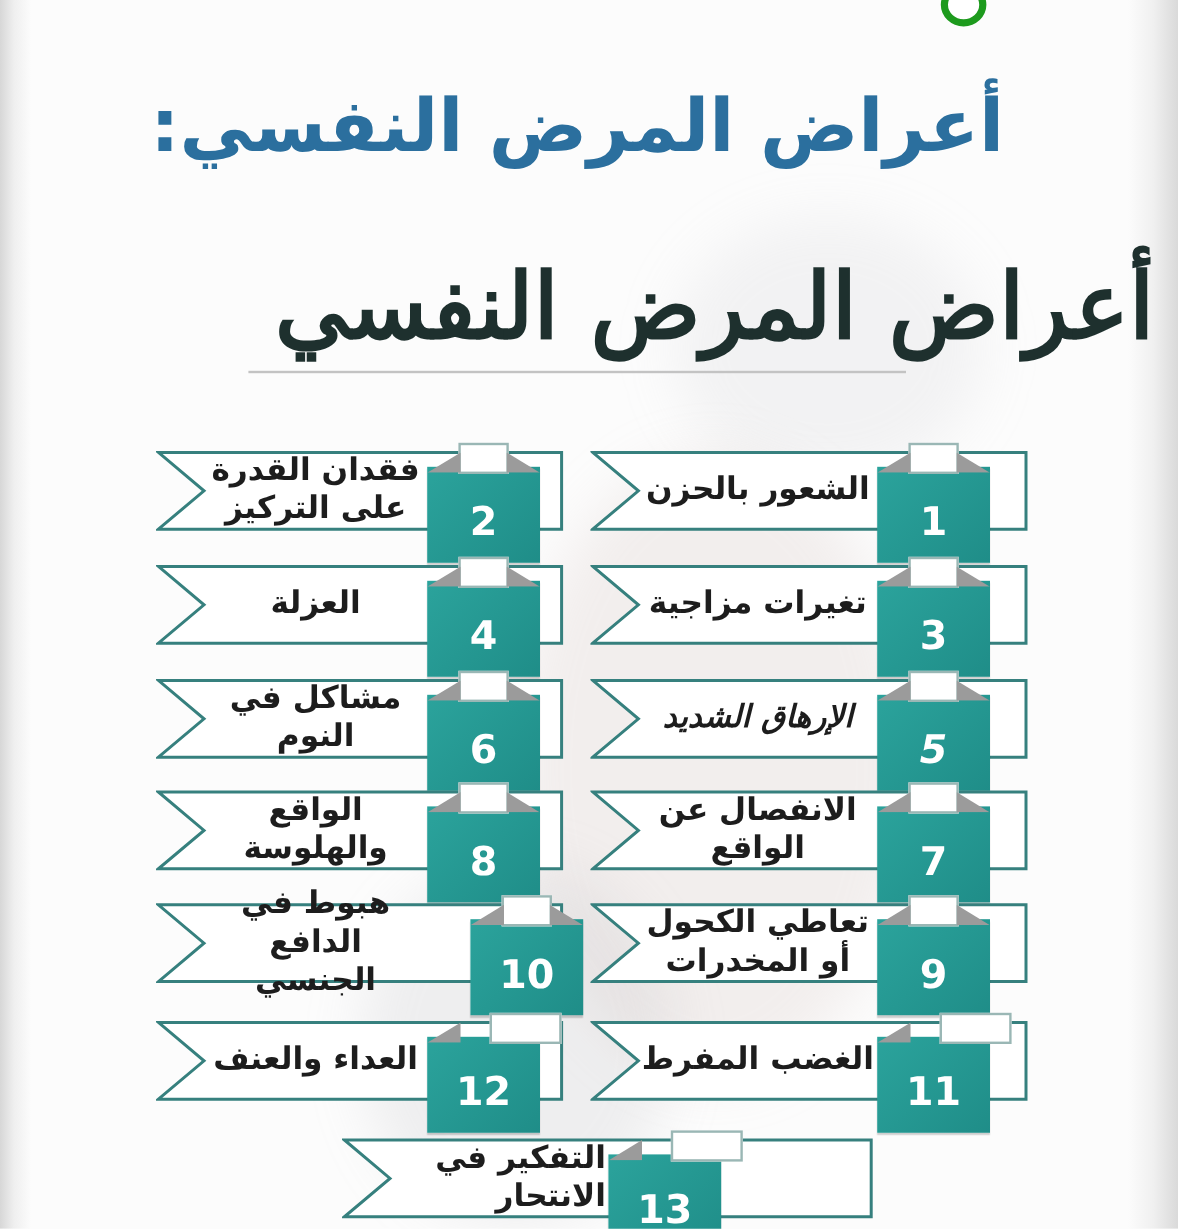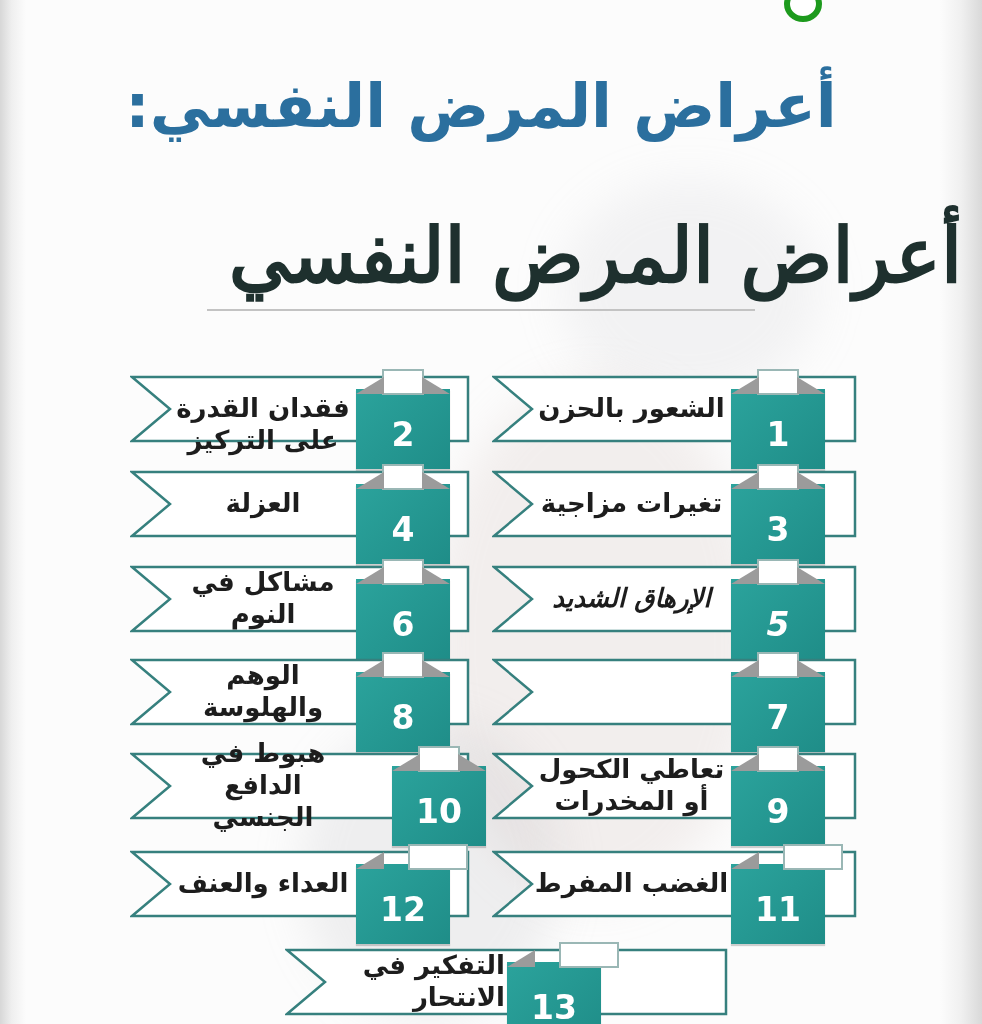--- a/index.html
+++ b/index.html
@@ -93,21 +93,21 @@
     <div class="fold fold-r"></div>
     <div class="boxbody">
         <span class="num">1</span>
       </div>
   </div>
 </div>
 <div class="item" style="left:130px;top:365px;width:340px;height:115px;">
   <svg class="ribbon" width="340" height="115" viewBox="0 0 340 115">
       <path class="bannerpath" d="M2,12 L338,12 L338,76 L2,76 L40,44 Z"></path>
     </svg>
-  <div class="label" style="left:42px;width:182px;margin-top:16px;">فقدان القدرة على التركيز</div>
+  <div class="label" style="left:42px;width:182px;">فقدان القدرة على التركيز</div>
   <div class="numbox" style="left:226px;">
     <div class="slot"></div>
     <div class="fold fold-l"></div>
     <div class="fold fold-r"></div>
     <div class="boxbody">
         <span class="num">2</span>
       </div>
   </div>
 </div>
 
@@ -166,34 +166,35 @@
     <div class="boxbody">
         <span class="num">6</span>
       </div>
   </div>
 </div>
 
 <div class="item" style="left:492px;top:648px;width:365px;height:115px;">
   <svg class="ribbon" width="365" height="115" viewBox="0 0 365 115">
       <path class="bannerpath" d="M2,12 L363,12 L363,76 L2,76 L40,44 Z"></path>
     </svg>
+  <div class="label" style="left:42px;width:195px;">الانفصال عن الواقع</div>
   <div class="numbox" style="left:239px;">
     <div class="slot"></div>
     <div class="fold fold-l"></div>
     <div class="fold fold-r"></div>
     <div class="boxbody">
         <span class="num">7</span>
       </div>
   </div>
 </div>
 <div class="item" style="left:130px;top:648px;width:340px;height:115px;">
   <svg class="ribbon" width="340" height="115" viewBox="0 0 340 115">
       <path class="bannerpath" d="M2,12 L338,12 L338,76 L2,76 L40,44 Z"></path>
     </svg>
-  <div class="label" style="left:42px;width:182px;">الوهم والهلوسة</div>
+  <div class="label" style="left:42px;width:182px;">الواقع والهلوسة</div>
   <div class="numbox" style="left:226px;">
     <div class="slot"></div>
     <div class="fold fold-l"></div>
     <div class="fold fold-r"></div>
     <div class="boxbody">
         <span class="num">8</span>
       </div>
   </div>
 </div>
 

